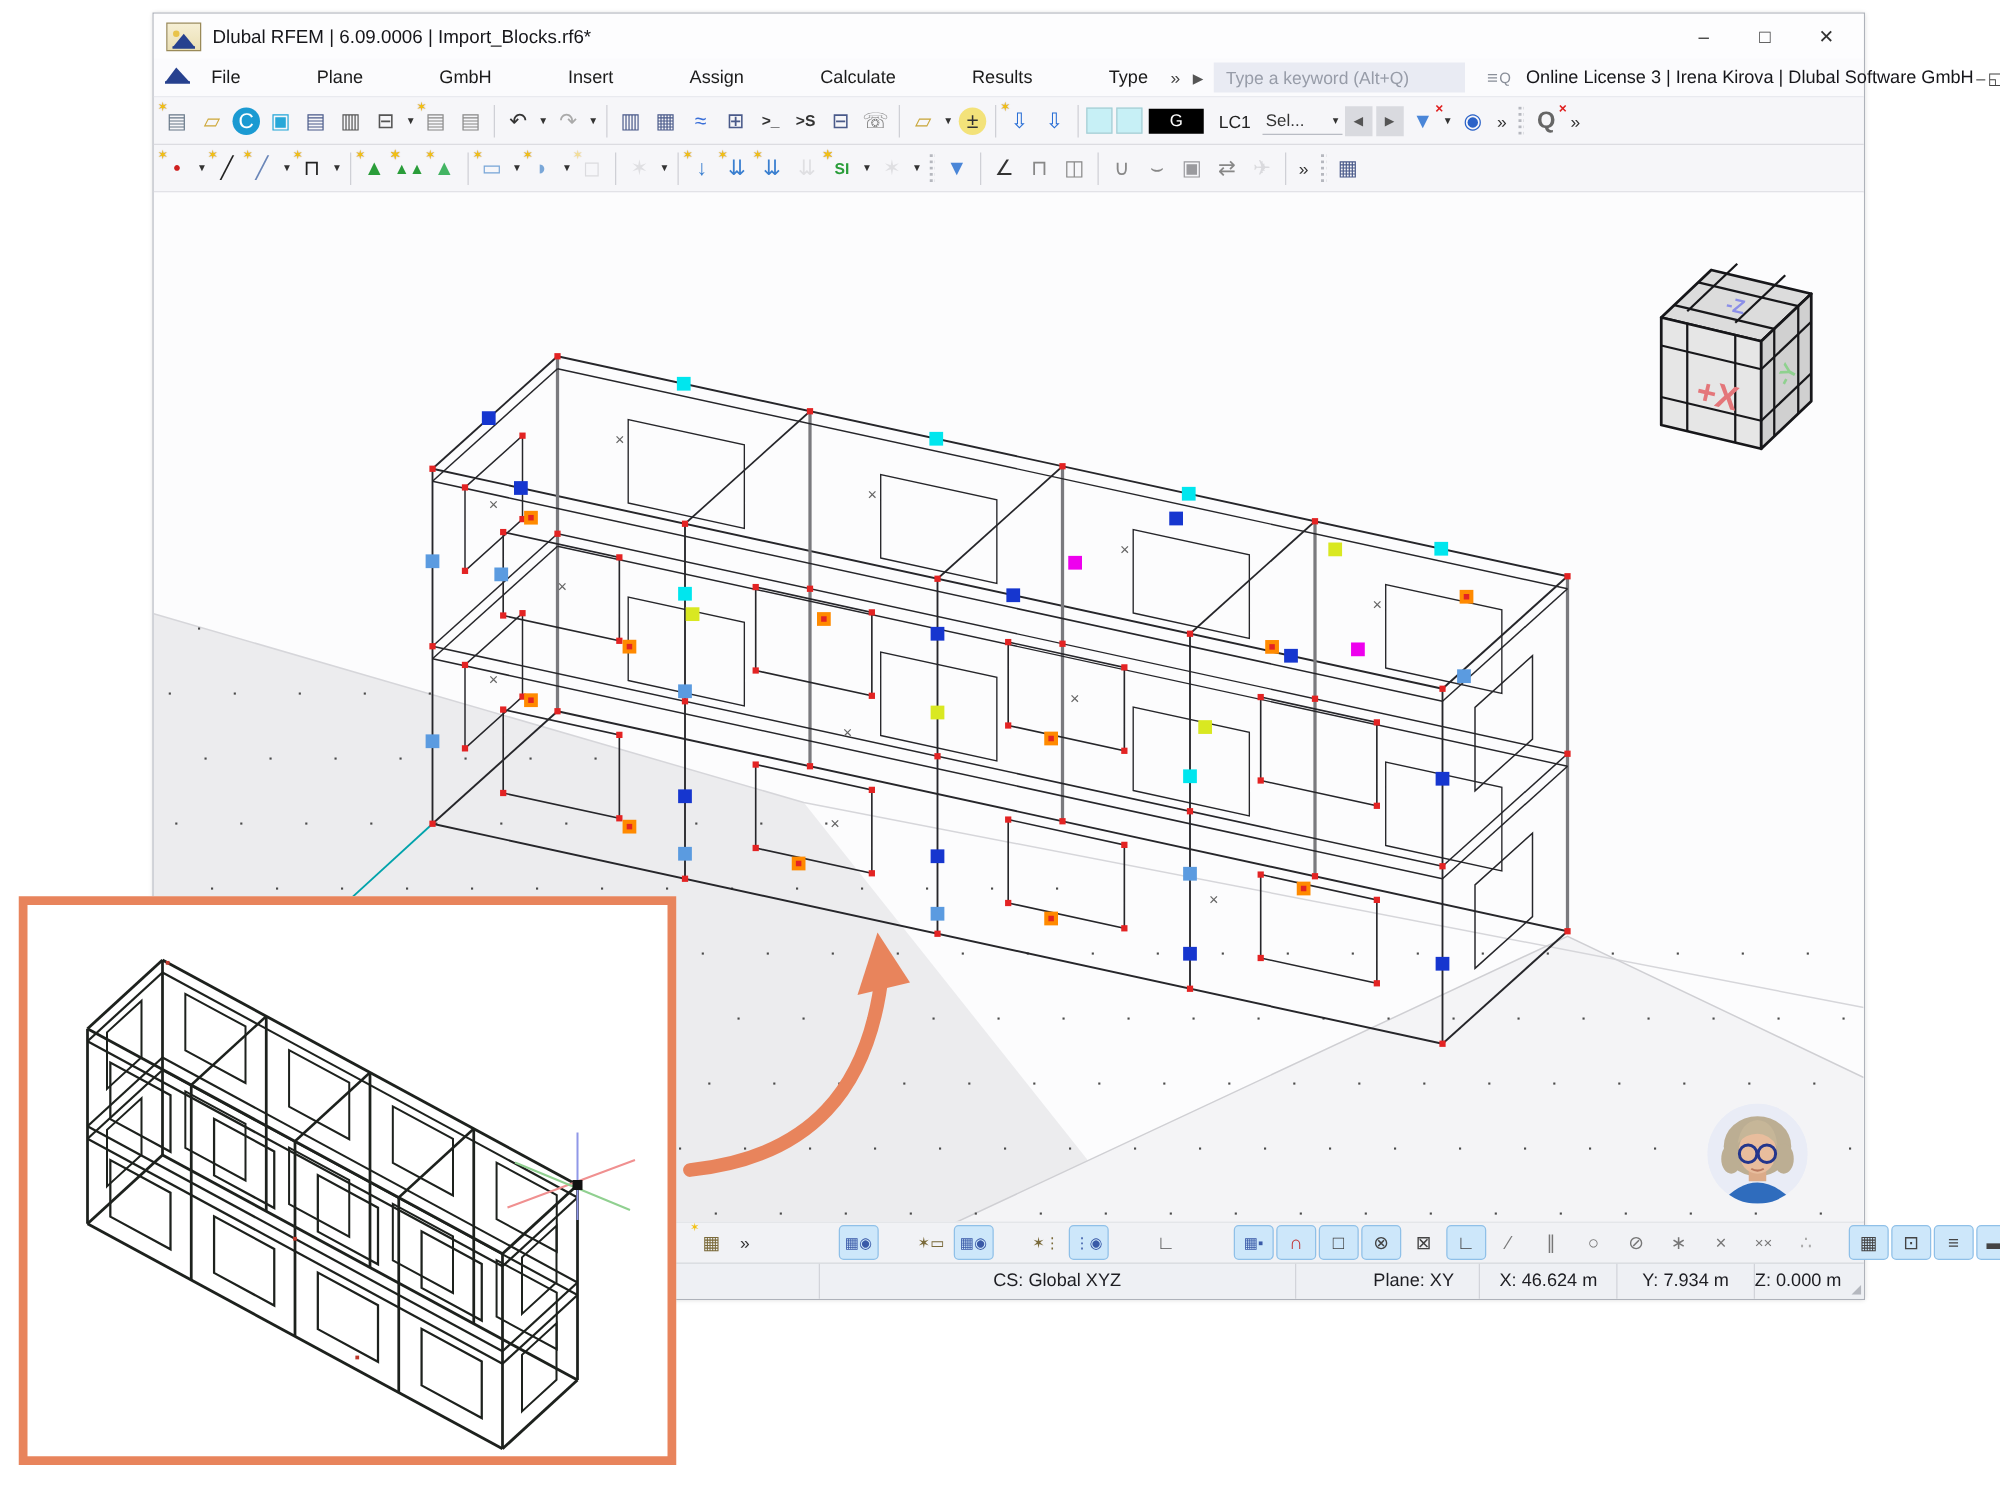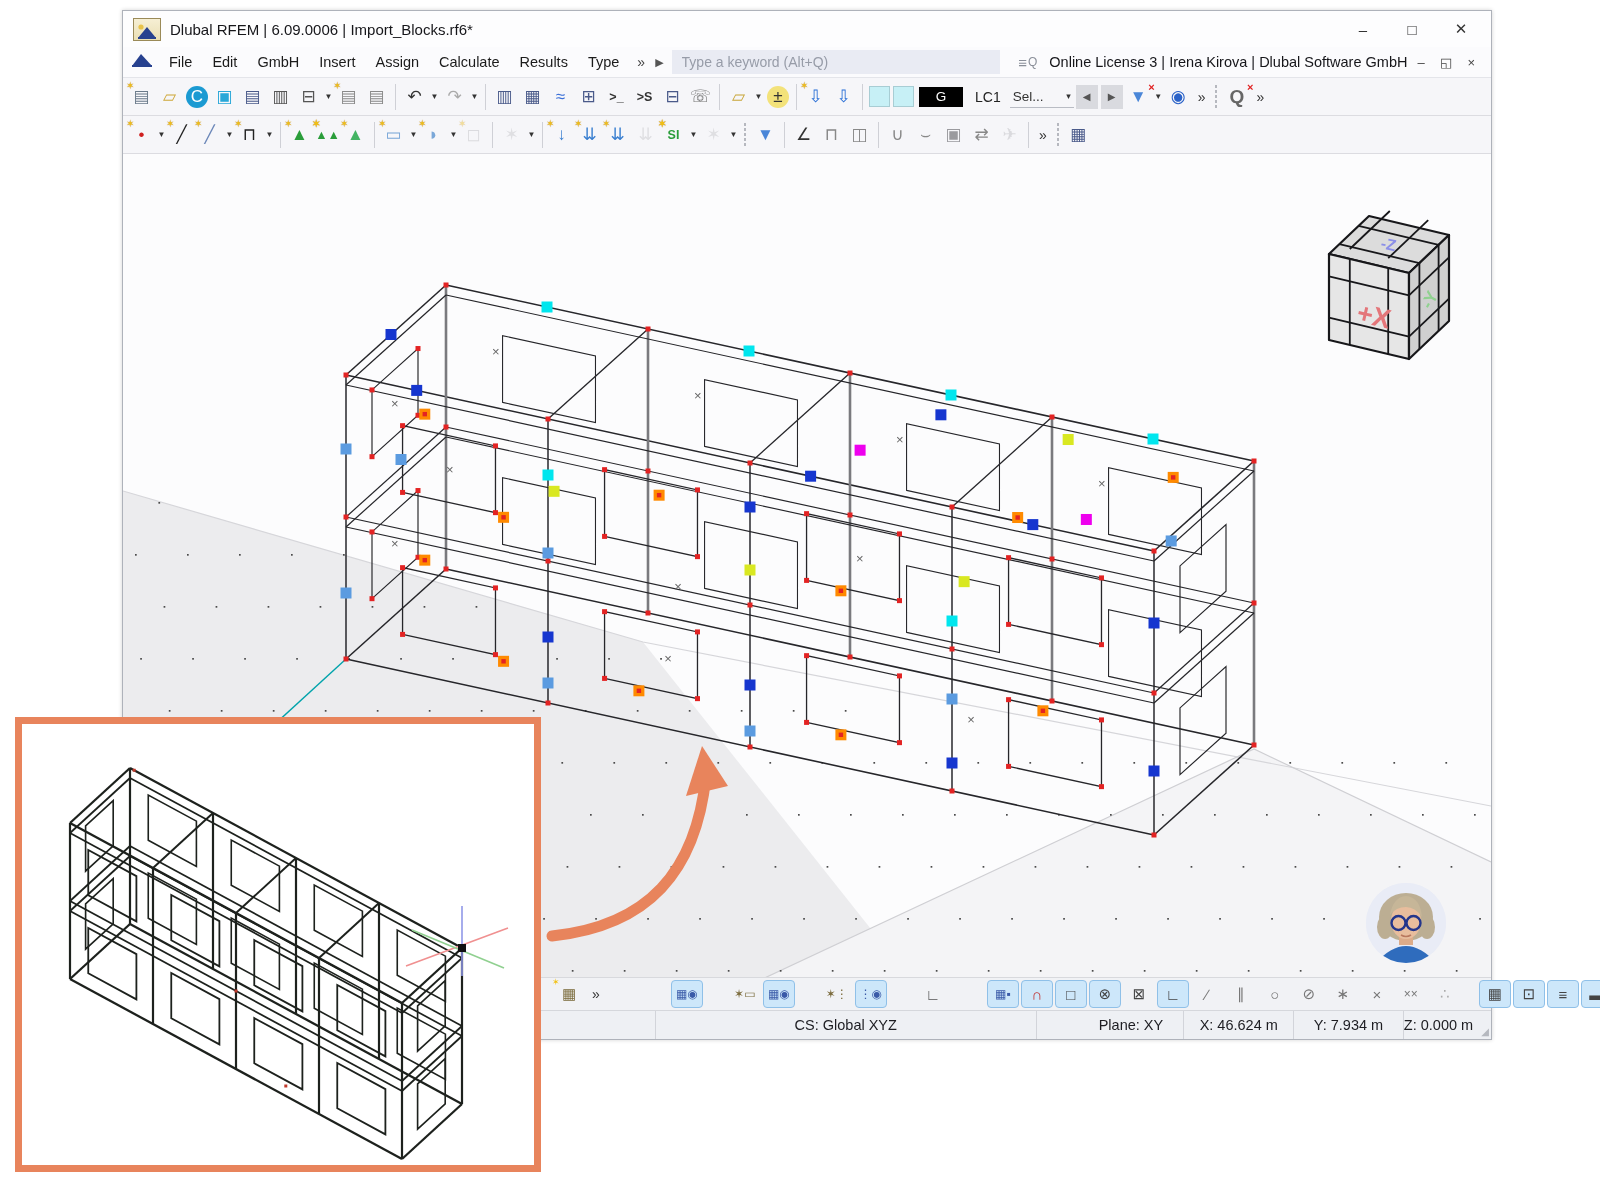--- a/index.html
+++ b/index.html
@@ -87,23 +87,23 @@
     <span class="win-btn">✕</span>
   </div>
 
   <div class="menubar">
     <span style="margin-right:4px;">
       <svg width="22" height="16" viewBox="0 0 22 16">
         <polygon points="1,14 10,2 21,14" fill="#27418f"></polygon>
         <rect x="1" y="13" width="20" height="2" fill="#27418f"></rect>
       </svg>
     </span>
-    <span id="menu-items" style="display:flex;align-items:center;">
+    <span id="menu-items" style="display:flex;align-items:center;gap:41px;">
         <span class="menu-item">File</span>
-        <span class="menu-item">Edit</span>
+        <span class="menu-item">Plane</span>
         <span class="menu-item">GmbH</span>
         <span class="menu-item">Insert</span>
         <span class="menu-item">Assign</span>
         <span class="menu-item">Calculate</span>
         <span class="menu-item">Results</span>
         <span class="menu-item">Type</span>
       </span>
     <span class="menu-more">»</span>
     <span class="menu-run">▶</span>
     <input class="searchbox" readonly="" placeholder="Type a keyword (Alt+Q)" style="">

